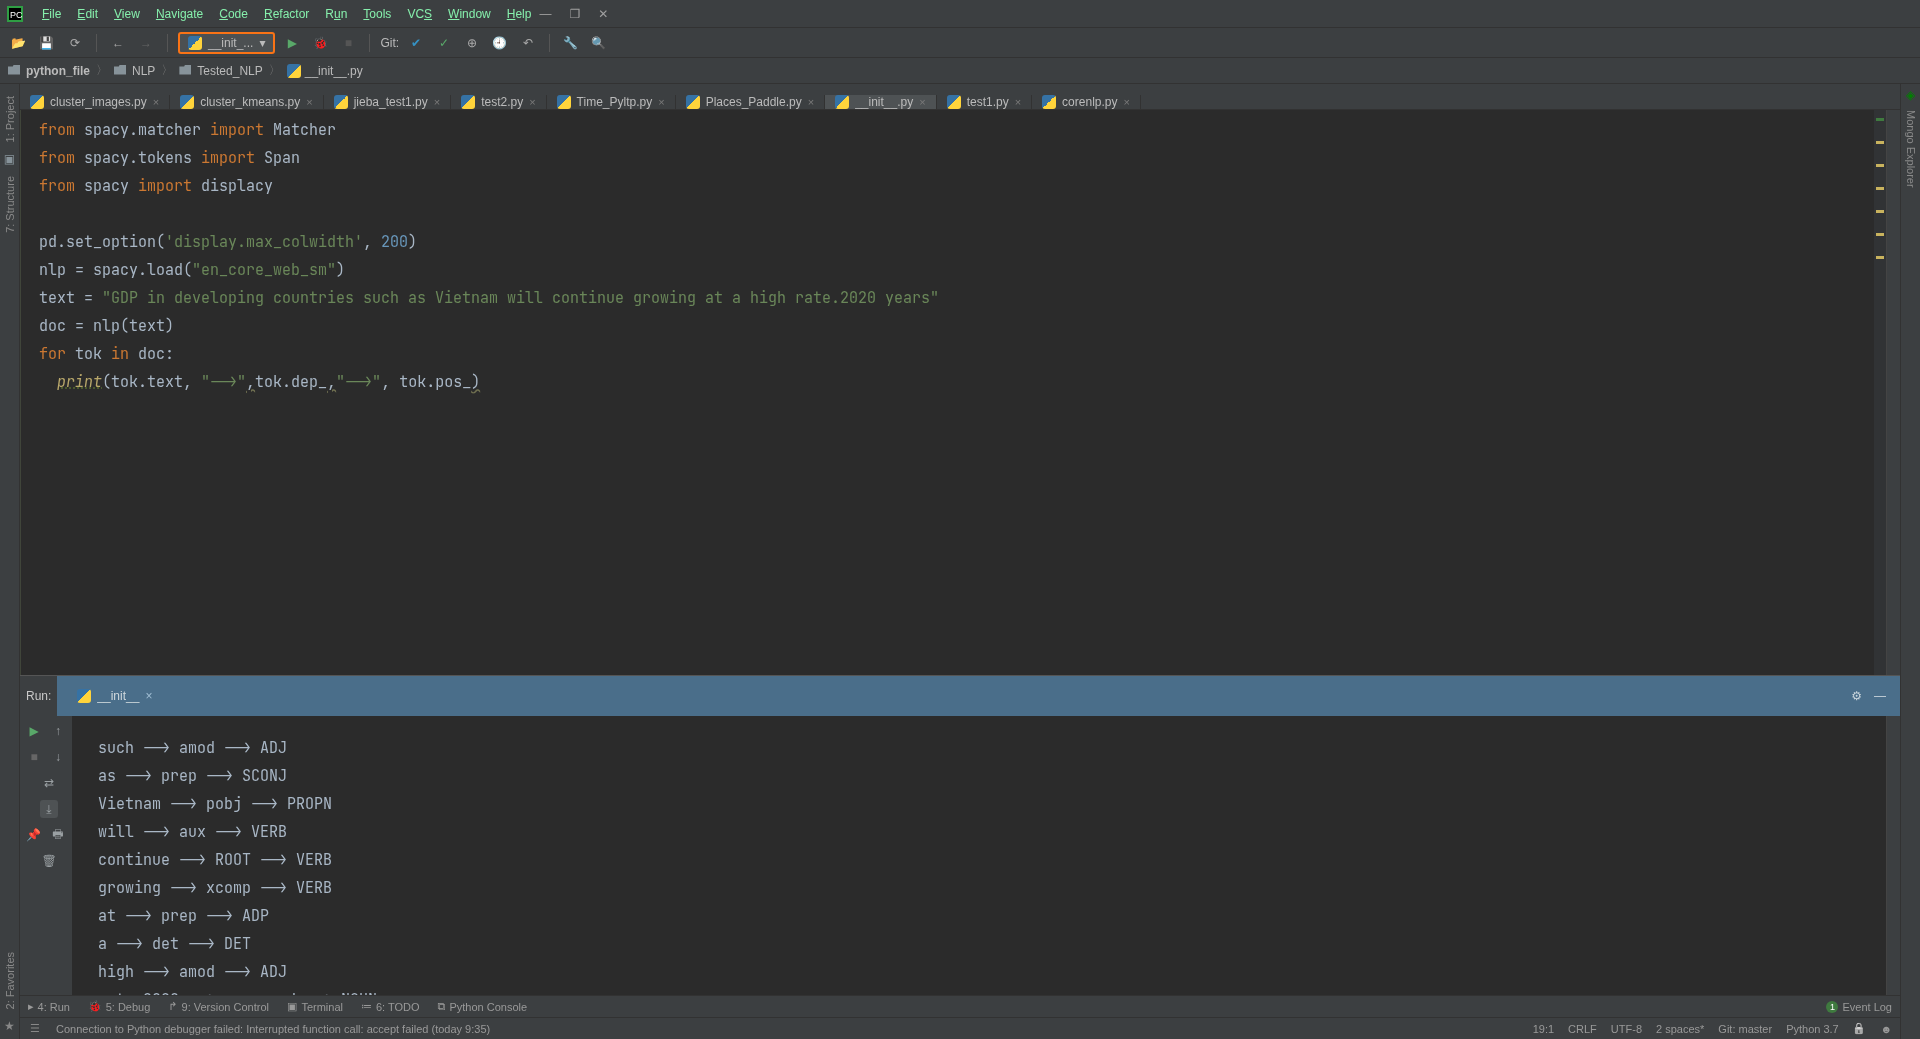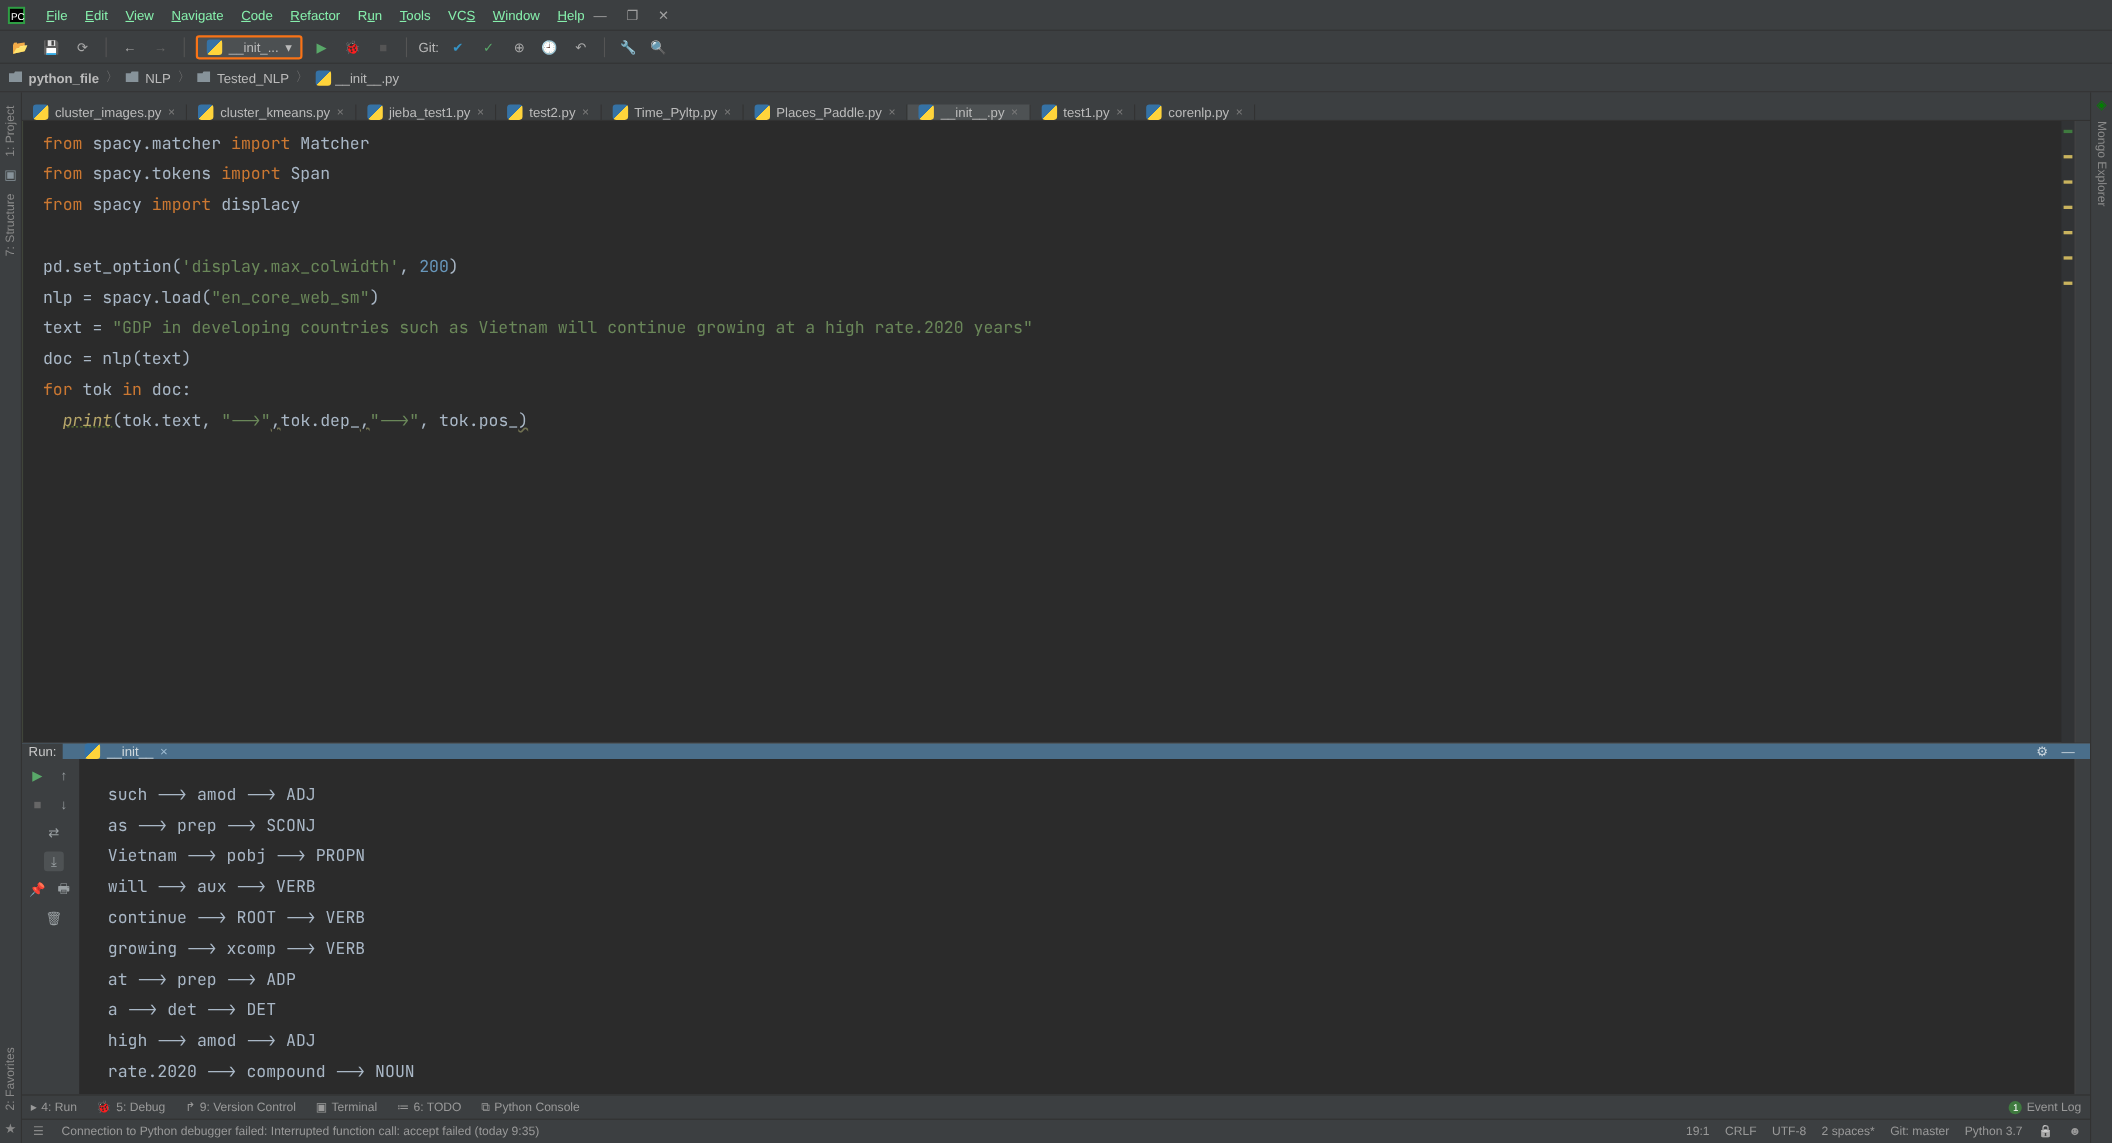--- a/index.html
+++ b/index.html
@@ -73,21 +73,21 @@
 .code-area .num { color:#6897bb; }
 .code-area .fn { color:#b8a76a; font-style:italic; text-decoration: underline dotted #556b2f;}
 .code-area .wavy { text-decoration: underline wavy #707050; }
 .editor-scroll { width:14px; background:#3c3f41; border-left:1px solid #444;}
 
 .marker-col { width:12px; background:#313335; display:flex; flex-direction:column; gap:20px; padding-top:8px; align-items:center;}
 .marker { width:8px; height:3px; background:#c9b35e; }
 .marker.green { background:#3f7a3f;}
 
 .run-panel { height: 320px; display:flex; flex-direction:column; border-top:1px solid #555;}
-.run-header { height:14px; background:#4a6e8a; display:flex; align-items:center; padding:0 8px; color:#cfd8dc; font-size:12px; }
+.run-header { height:40px; background:#4a6e8a; display:flex; align-items:center; padding:0 8px; color:#cfd8dc; font-size:12px; }
 .run-header .label { margin-right:12px; color:#c8c8c8; background:#3c3f41; padding:2px 6px; margin-left:-8px; height:100%; display:flex; align-items:center;}
 .run-header .tab { display:flex; align-items:center; gap:6px; padding:0 8px;}
 .run-header .tab .close { color:#a0bed4; }
 .run-header .spacer { flex:1; }
 .run-header .gear, .run-header .min { color:#c8d4dc; padding:0 6px;}
 .run-body { flex:1; display:flex; background:#2b2b2b; min-height:0;}
 .run-sidebar { width:52px; background:#3c3f41; display:flex; flex-direction:column; align-items:center; padding:6px 0; gap:8px;}
 .run-sidebar .rs-row { display:flex; gap:6px;}
 .rs-btn { width:18px; height:18px; display:flex; align-items:center; justify-content:center; color:#9aa0a3;}
 .rs-btn.play { color:#59a869; }

